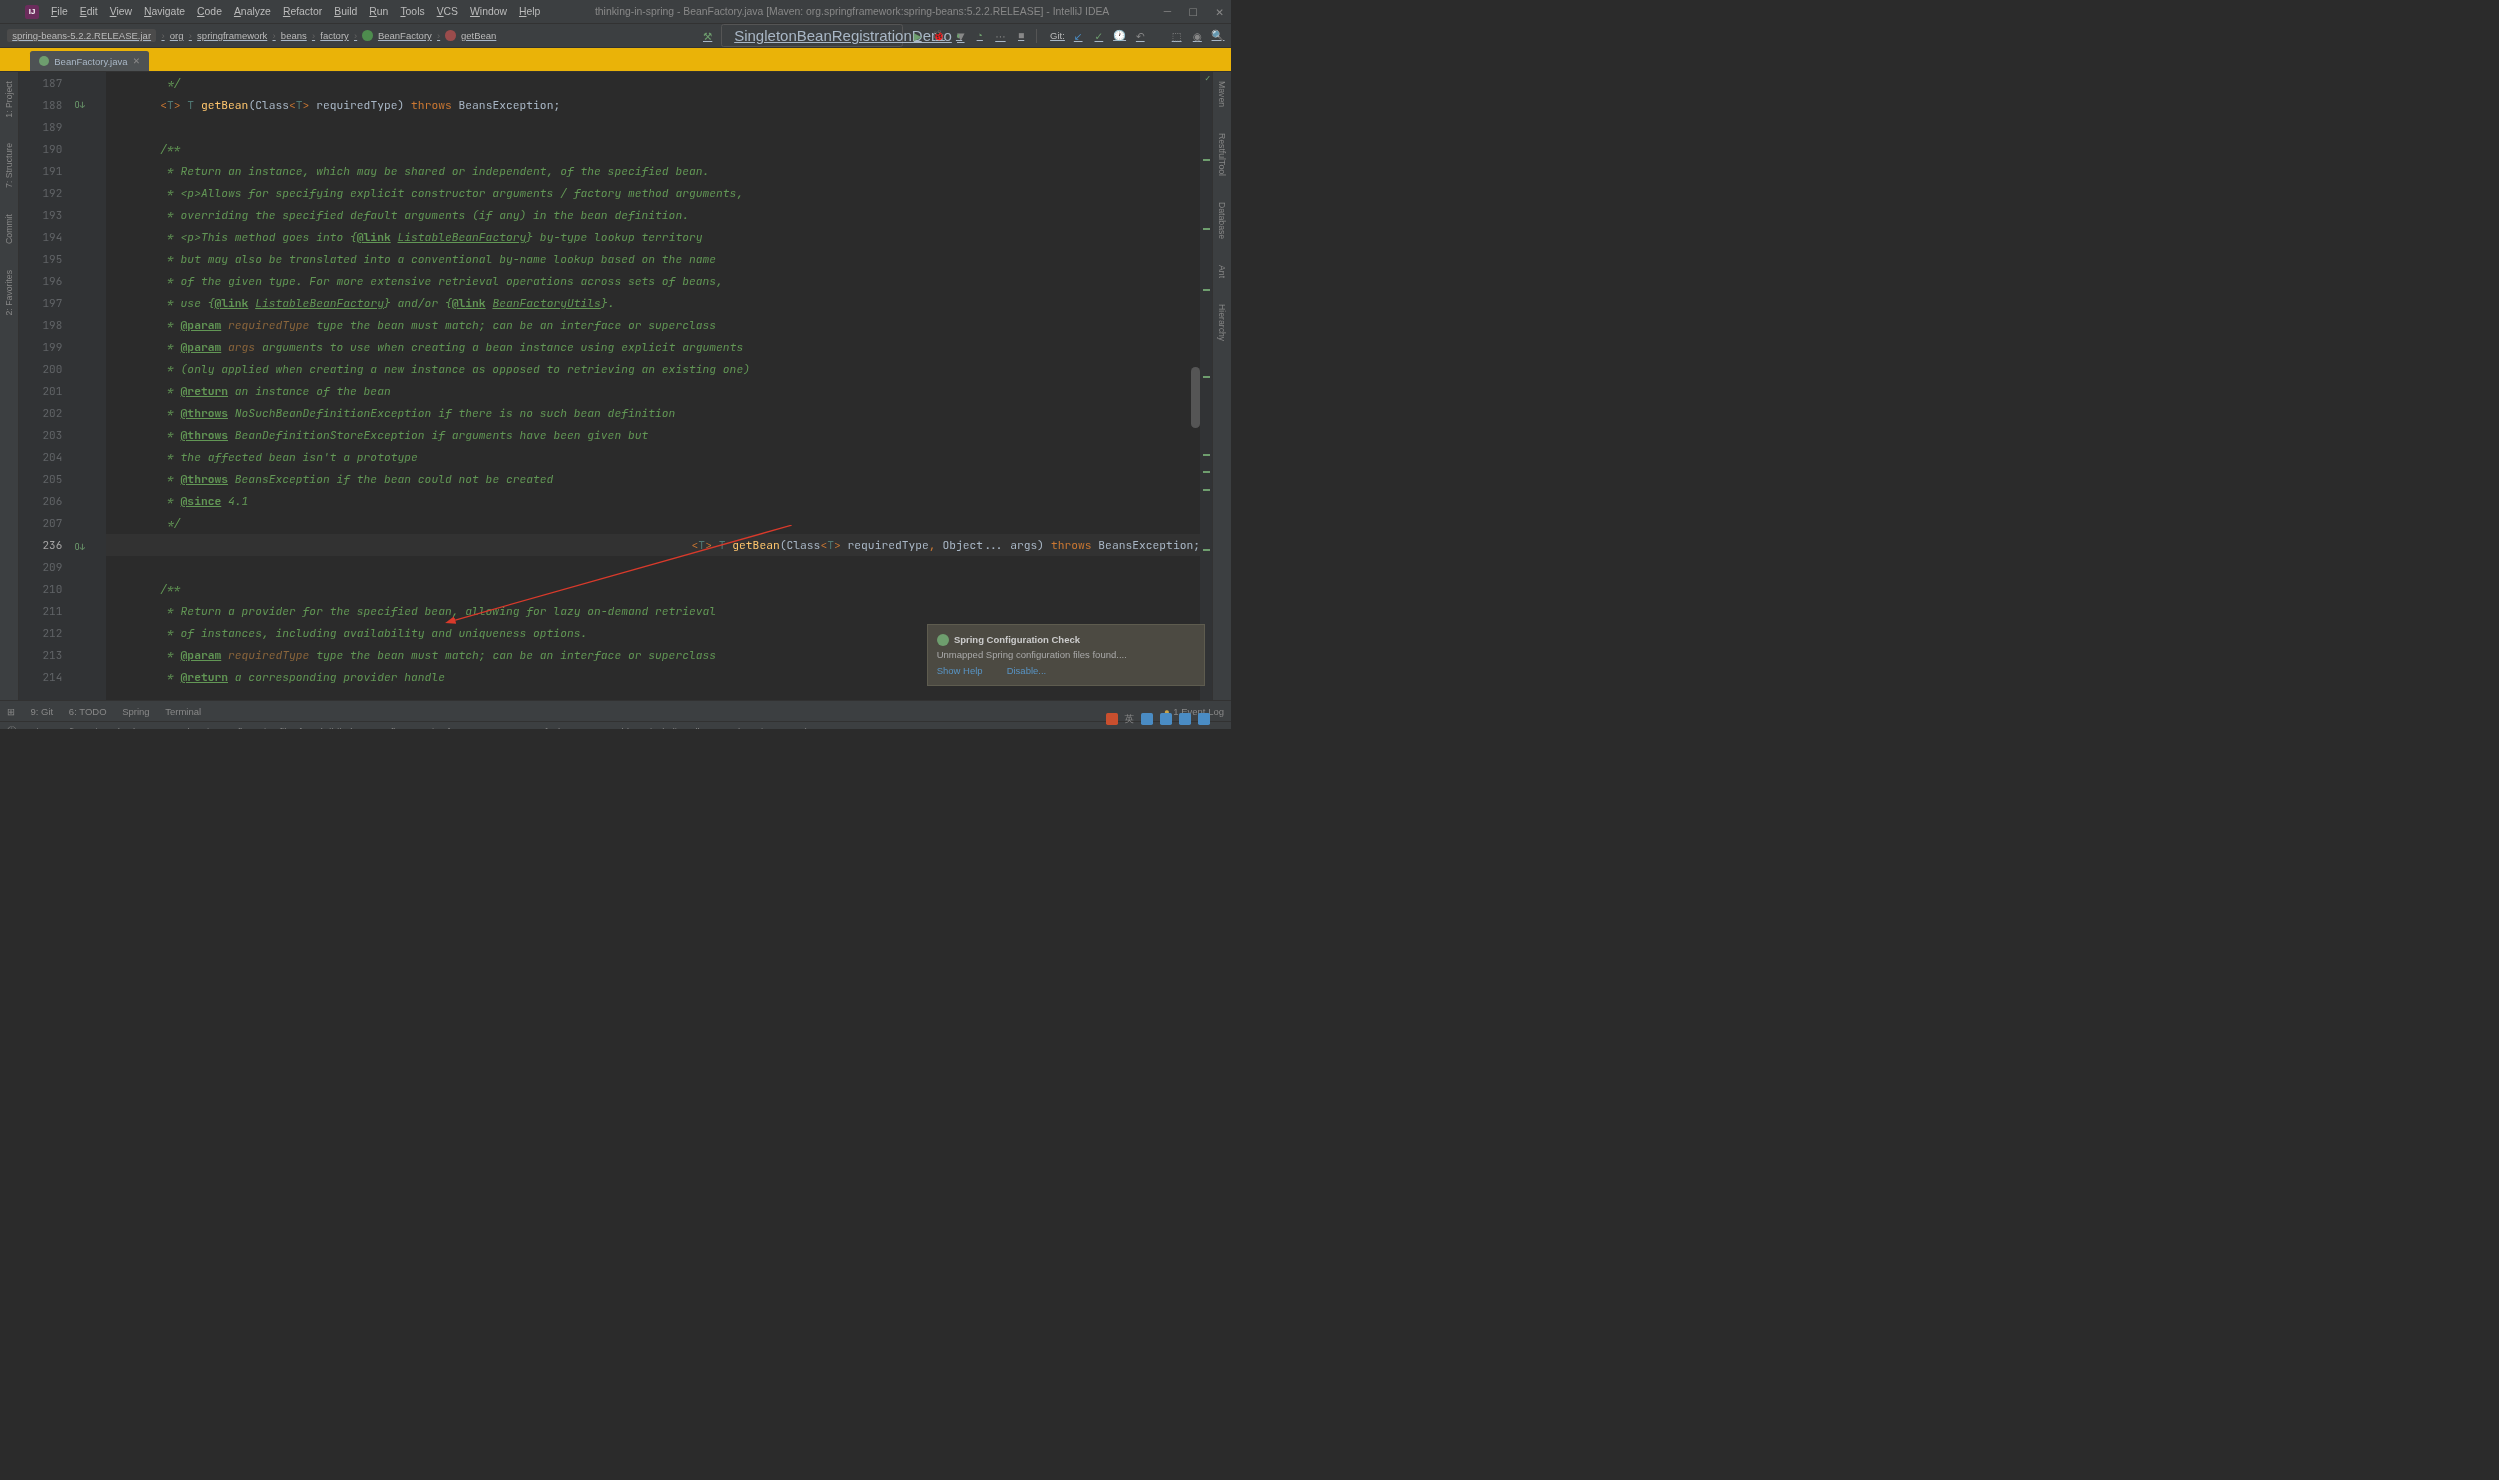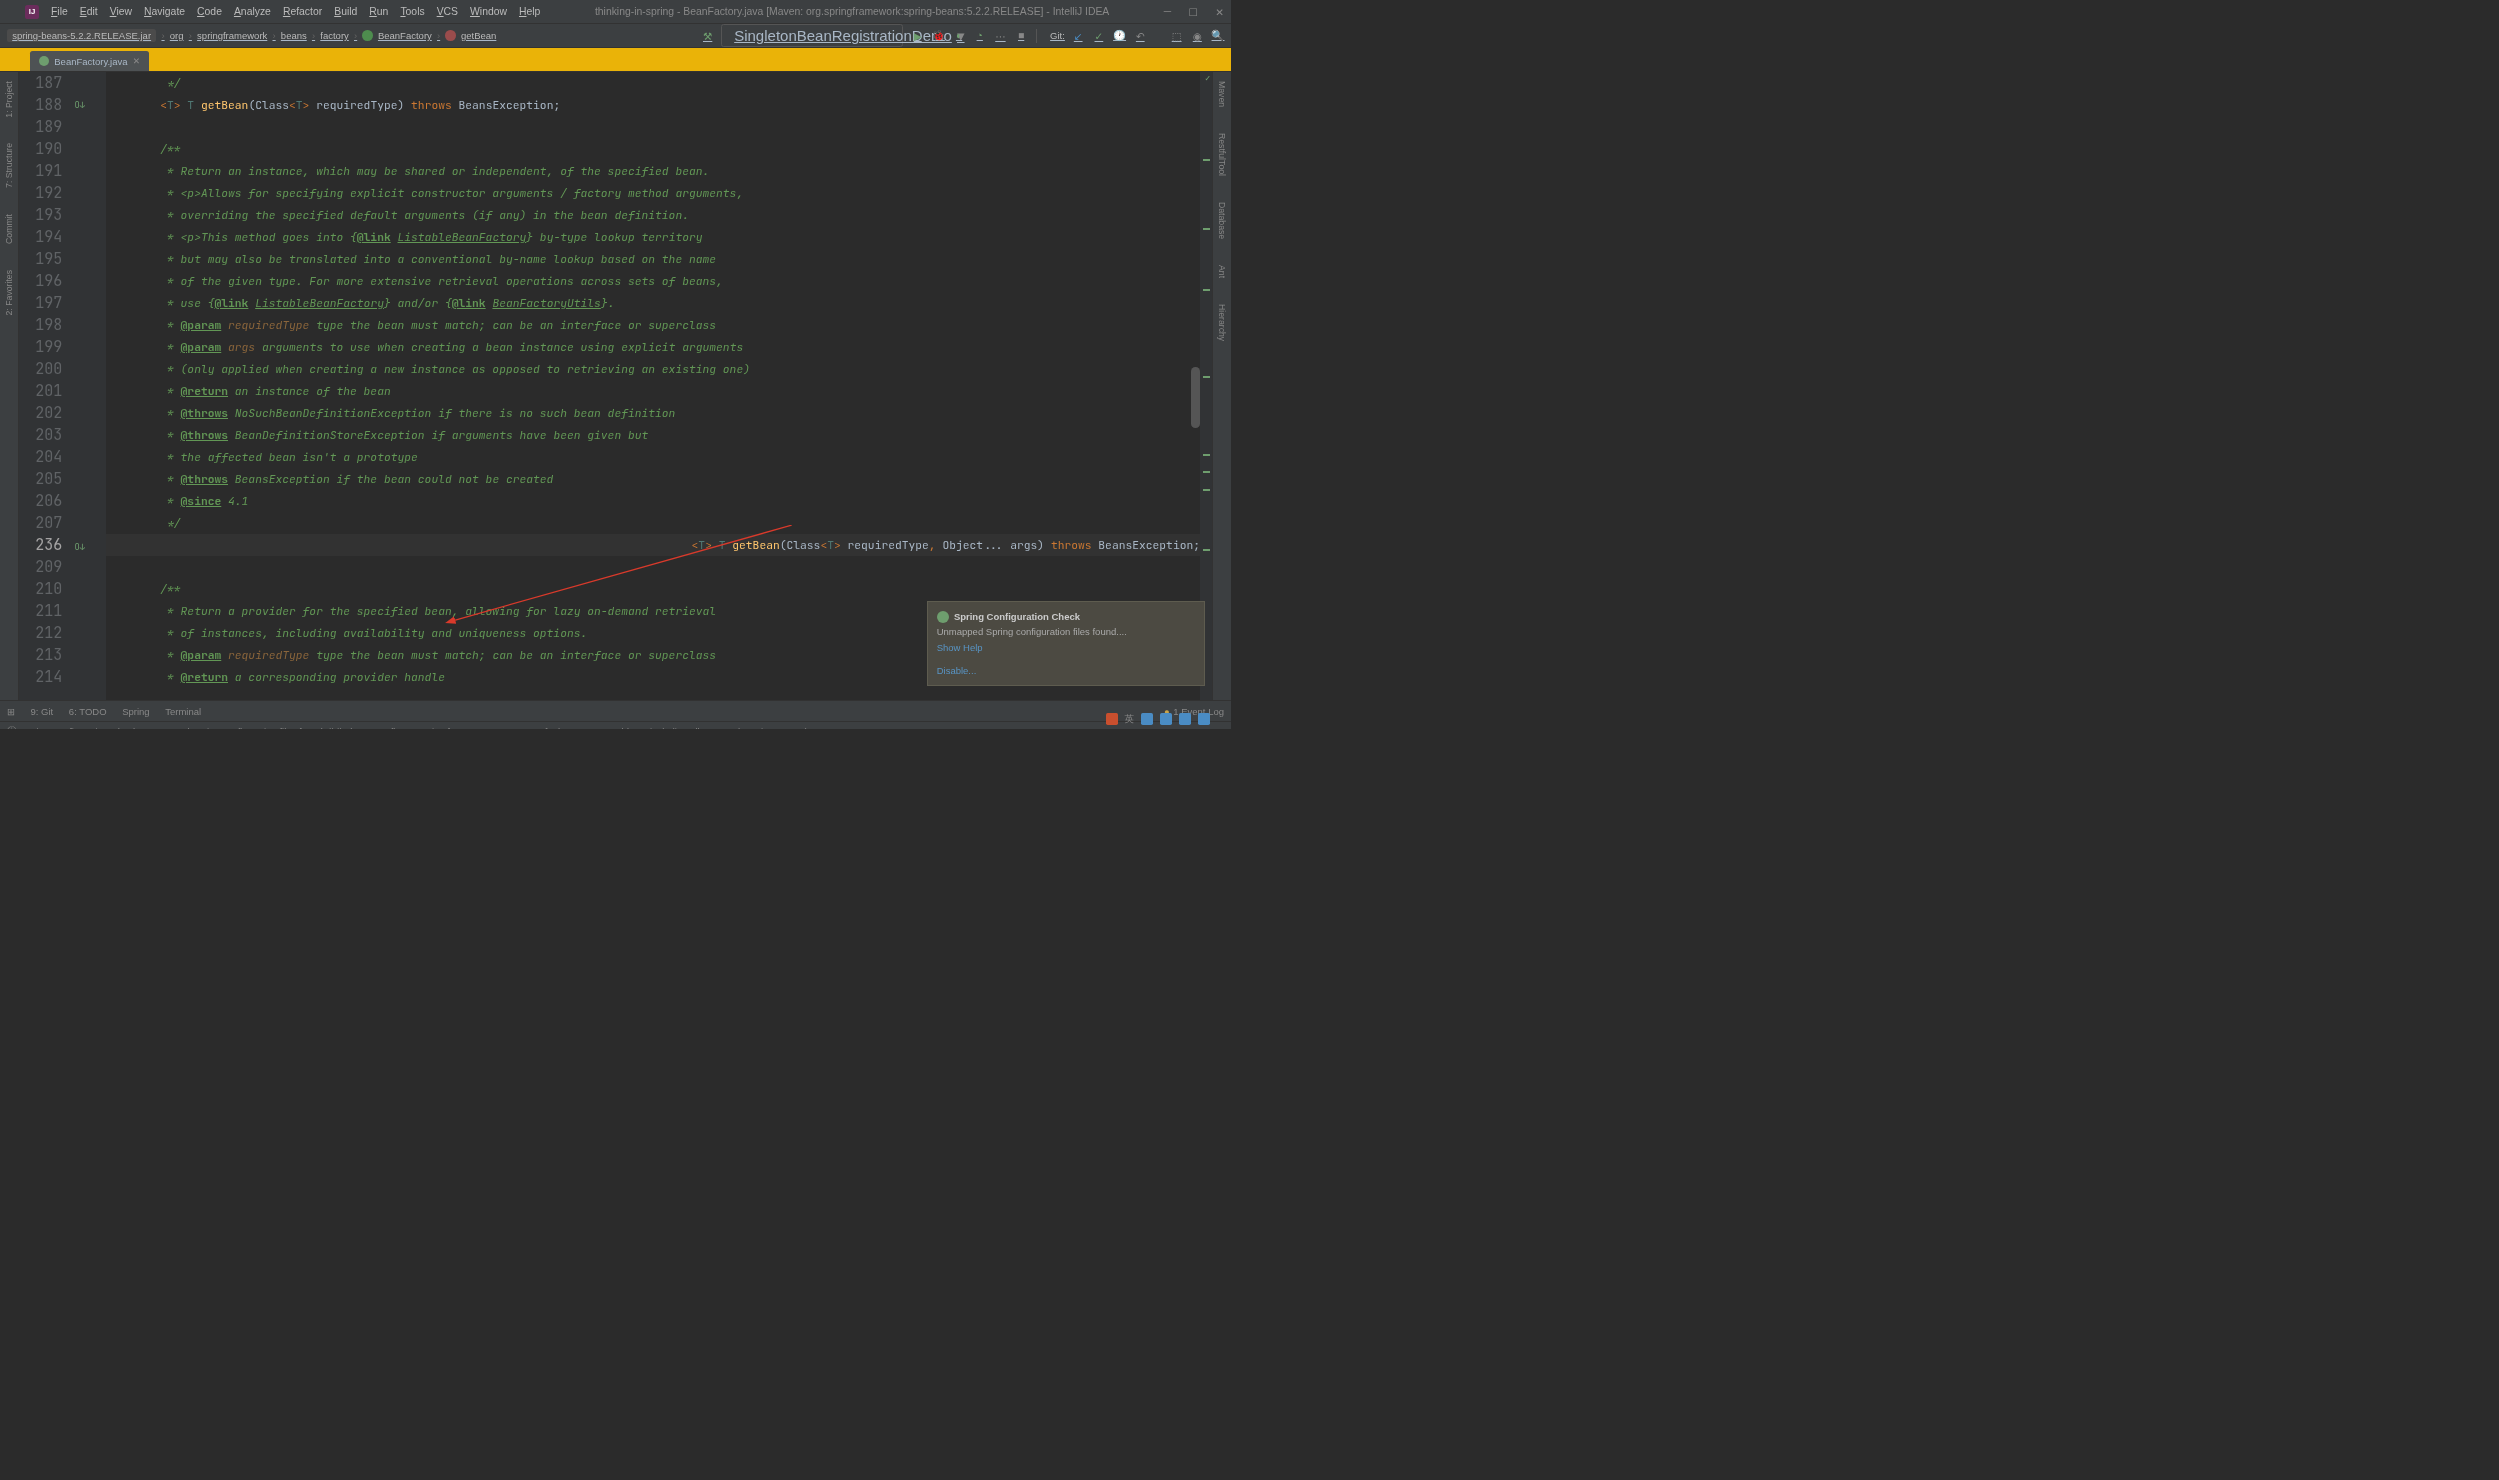--- a/index.html
+++ b/index.html
@@ -28,21 +28,21 @@
 .tabbar { height: 24px; background: #eab308; display: flex; align-items: flex-end; padding-left: 30px; border-bottom: 0.9px solid #323232; }
 .tab { background: #4e5254; padding: 4.3px 8.7px; font-size: 9.5px; display: flex; align-items: center; gap: 5.2px; border-radius: 2.6px 2.6px 0 0; }
 .tab .tab-icon { width: 10.4px; height: 10.4px; background: #6e9e6e; border-radius: 50%; }
 .tab .close { color: #888; font-size: 8.7px; }
 .main { display: flex; height: calc(100% - 101px); }
 .left-tools { width: 19px; background: #3c3f41; border-right: 0.9px solid #323232; display: flex; flex-direction: column; align-items: center; padding-top: 8.7px; gap: 26px; }
 .left-tools .lt { writing-mode: vertical-rl; transform: rotate(180deg); font-size: 8.7px; color: #888; cursor: pointer; }
 .right-tools { width: 19px; background: #3c3f41; border-left: 0.9px solid #323232; display: flex; flex-direction: column; align-items: center; padding-top: 8.7px; gap: 26px; }
 .right-tools .rt { writing-mode: vertical-rl; font-size: 8.7px; color: #888; cursor: pointer; }
 .editor { flex: 1; background: #2b2b2b; display: flex; position: relative; font-family: "JetBrains Mono", Consolas, monospace; font-size: 11.3px; overflow: hidden; }
-.gutter { width: 52px; background: #313335; text-align: right; padding-right: 8.7px; color: #606366; line-height: 22px; font-size: 15px; }
+.gutter { width: 52px; background: #313335; text-align: right; padding-right: 8.7px; color: #606366; line-height: 22px; font-size: 11px; }
 .gutter .hl { color: #a4a3a3; }
 .gutter-icons { width: 35px; background: #313335; line-height: 22px; font-size: 8.7px; color: #666; position: relative; }
 .gi { position: absolute; left: 3.5px; }
 .code { flex: 1; line-height: 22px; white-space: pre; padding-left: 0; position: relative; }
 .code .line { height: 22px; }
 .code .line.current { background: #323232; text-align: right; }
 .c-comment { color: #629755; font-style: italic; }
 .c-tag { color: #629755; font-weight: bold; text-decoration: underline; }
 .c-param { color: #8a653b; font-style: italic; }
 .c-keyword { color: #cc7832; }
@@ -56,21 +56,21 @@
 .arrow { position: absolute; left: 425px; top: 453px; pointer-events: none; }
 .bottom-tools { height: 21px; background: #3c3f41; display: flex; align-items: center; padding: 0 7px; gap: 15.6px; font-size: 9.5px; border-top: 0.9px solid #323232; }
 .bt { display: flex; align-items: center; gap: 3.5px; color: #888; cursor: pointer; }
 .statusbar { height: 19px; background: #3c3f41; display: flex; align-items: center; padding: 0 7px; font-size: 9.5px; color: #888; border-top: 0.9px solid #323232; }
 .statusbar .msg { flex: 1; display: flex; align-items: center; gap: 5.2px; }
 .statusbar .items { display: flex; gap: 12px; align-items: center; }
 .notification { position: absolute; right: 26px; bottom: 43px; width: 278px; background: #4c4a42; border: 0.9px solid #5e5c4f; padding: 8.7px; font-size: 9.5px; }
 .notification .ntitle { color: #ccc; font-weight: bold; margin-bottom: 3.5px; display: flex; align-items: center; gap: 5.2px; }
 .notification .nicon { width: 12px; height: 12px; background: #6e9e6e; border-radius: 50%; }
 .notification .ntext { color: #aaa; margin-bottom: 5.2px; }
-.notification .nlinks { display: flex; gap: 12px; flex-direction: column; }
+.notification .nlinks { display: flex; gap: 24px; }
 .notification .nlink { color: #5894c4; cursor: pointer; }
 .tray { position: absolute; right: 21px; bottom: 3.5px; display: flex; gap: 7px; align-items: center; }
 .tray .tico { width: 12px; height: 12px; border-radius: 1.7px; }
 .bulb { position: absolute; left: 89px; width: 12px; height: 12px; background: #c9a54a; border-radius: 50%; }
 </style>
 </head>
 <body>
 
 <div class="titlebar">
   <div class="logo">IJ</div>

